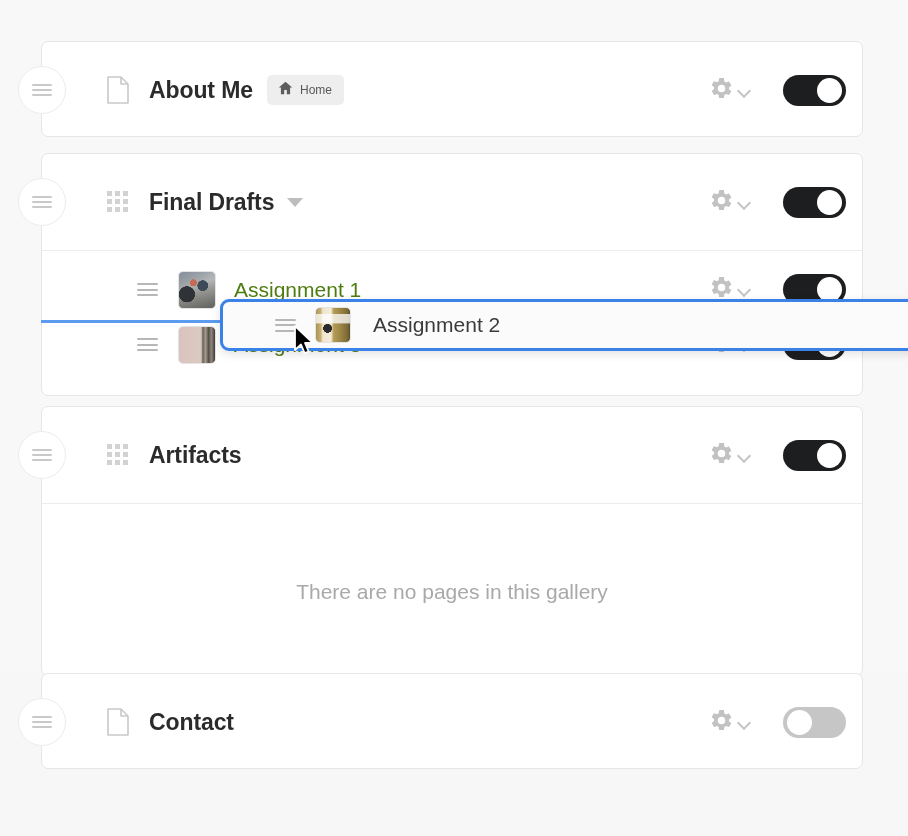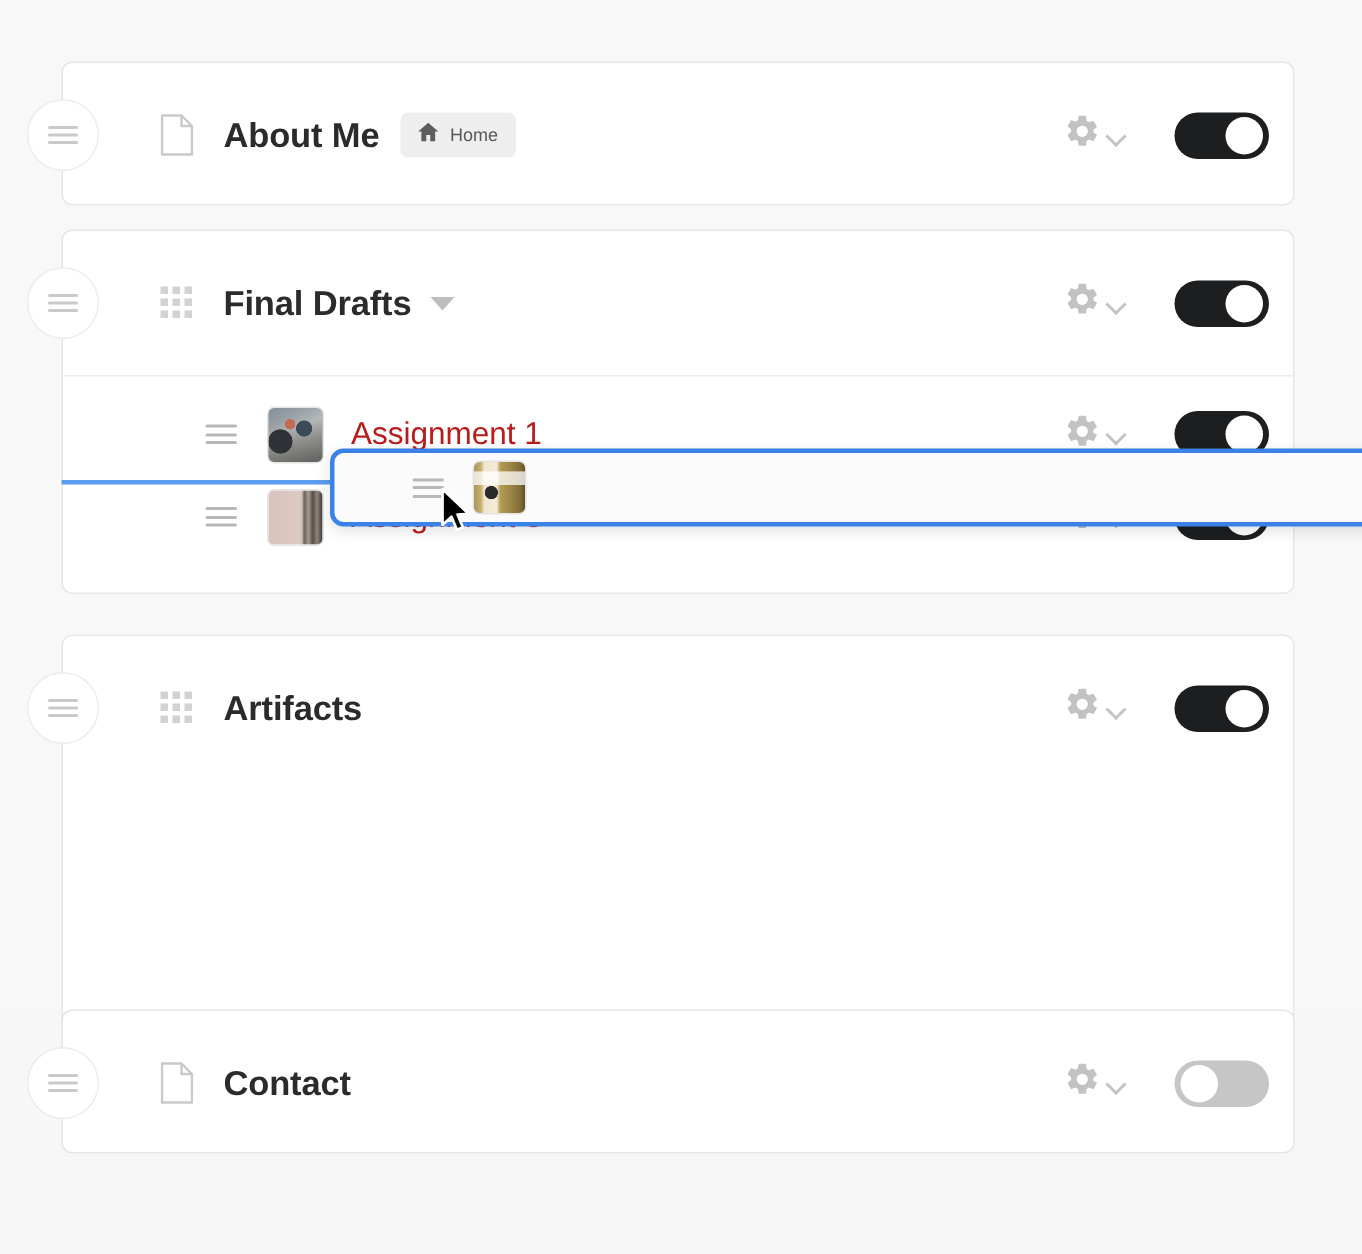--- a/index.html
+++ b/index.html
@@ -175,21 +175,21 @@
     width: 38px; height: 38px;
     border-radius: 5px;
     margin-left: 44px;
     margin-right: 18px;
     flex: 0 0 auto;
     background-size: cover;
     border: 1px solid #e4e4e4;
   }
   .row-title {
     font-size: 21px;
-    color: #b91c1c;
+    color: #4d7c0f;
     white-space: nowrap;
   }
   .row-right { margin-left: auto; display: flex; align-items: center; }
 
   
   .thumb-a {
     background:
       linear-gradient(160deg,#7d8894 0%,#9aa2a8 22%,#b9bdbd 40%,#a3a5a0 58%,#8c8d87 78%,#6f7271 100%),
       #8a8f91;
     box-shadow: inset 0 0 0 0 #000;
@@ -407,21 +407,21 @@
             <span class="chev"></span>
           </div>
           <div class="toggle on">
               <span class="dot"></span>
             </div>
         </div>
       </div>
     </div>
   </div>
 
-  <div class="card" style="top:423px;height:270px;">
+  <div class="card" style="top:406px;height:270px;">
     <div class="card-header">
       <div class="knob">
         <div class="bars">
             <i></i>
             <i></i>
             <i></i>
           </div>
       </div>
       <div class="type-icon">
         <div class="grid-icon">
@@ -444,20 +444,23 @@
                 <path fill="#c2c2c2" d="M19.14 12.94a7.07 7.07 0 0 0 .05-.94 7.07 7.07 0 0 0-.06-.94l2.03-1.58a.49.49 0 0 0 .12-.61l-1.92-3.32a.49.49 0 0 0-.59-.22l-2.39.96a7.03 7.03 0 0 0-1.62-.94l-.36-2.54A.48.48 0 0 0 13.93 2h-3.84a.48.48 0 0 0-.47.41l-.36 2.54c-.59.24-1.13.56-1.62.94l-2.39-.96a.48.48 0 0 0-.59.22L2.74 8.47a.48.48 0 0 0 .12.61l2.03 1.58a7.6 7.6 0 0 0 0 1.88l-2.03 1.58a.49.49 0 0 0-.12.61l1.92 3.32c.12.22.37.3.59.22l2.39-.96c.5.38 1.03.7 1.62.94l.36 2.54c.04.24.24.41.47.41h3.84c.24 0 .44-.17.47-.41l.36-2.54c.59-.24 1.13-.56 1.62-.94l2.39.96c.22.08.47 0 .59-.22l1.92-3.32a.49.49 0 0 0-.12-.61zM12 15.6A3.6 3.6 0 1 1 15.6 12 3.6 3.6 0 0 1 12 15.6z"></path>
               </svg>
           </span>
           <span class="chev"></span>
         </div>
         <div class="toggle on">
             <span class="dot"></span>
           </div>
       </div>
     </div>
+    <div class="card-body">
+      <div class="empty-msg">There are no pages in this gallery</div>
+    </div>
   </div>
 
   <div class="card" style="top:673px;height:96px;">
     <div class="card-header">
       <div class="knob">
         <div class="bars">
             <i></i>
             <i></i>
             <i></i>
           </div>
@@ -487,20 +490,21 @@
 
   <div id="drop-line"></div>
 
   <div id="drag-overlay">
     <div class="row-handle2">
         <i></i>
         <i></i>
         <i></i>
       </div>
     <div class="thumb thumb-c"></div>
+    <div class="drag-title">Assignment 2</div>
   </div>
 
   <div id="cursor">
     <svg width="22" height="32" viewBox="0 0 22 32">
       <path d="M2 1 L2 25 L8 19.5 L11.6 28.2 L15.6 26.5 L12 18 L19.5 17.6 Z" fill="#000000" stroke="#ffffff" stroke-width="1.8" stroke-linejoin="round"></path>
     </svg>
   </div>
 
 </div>
 

